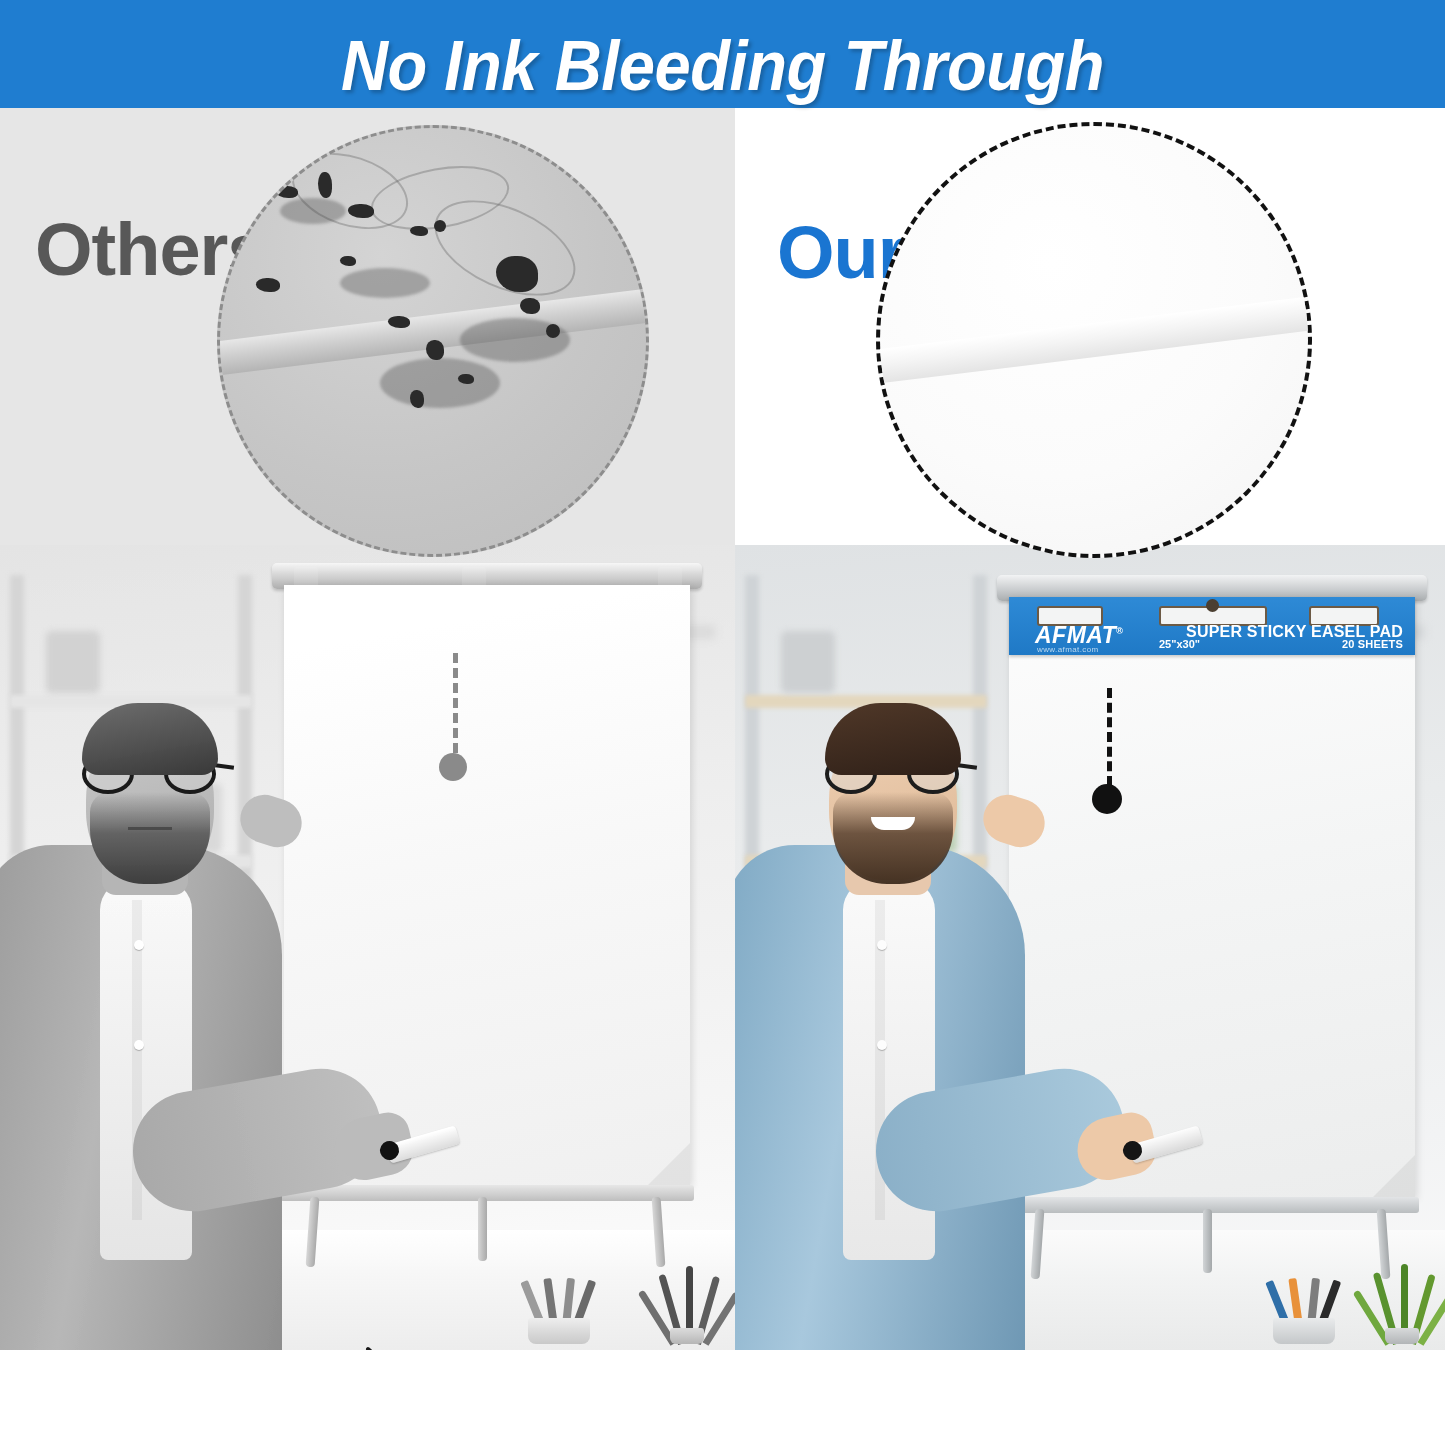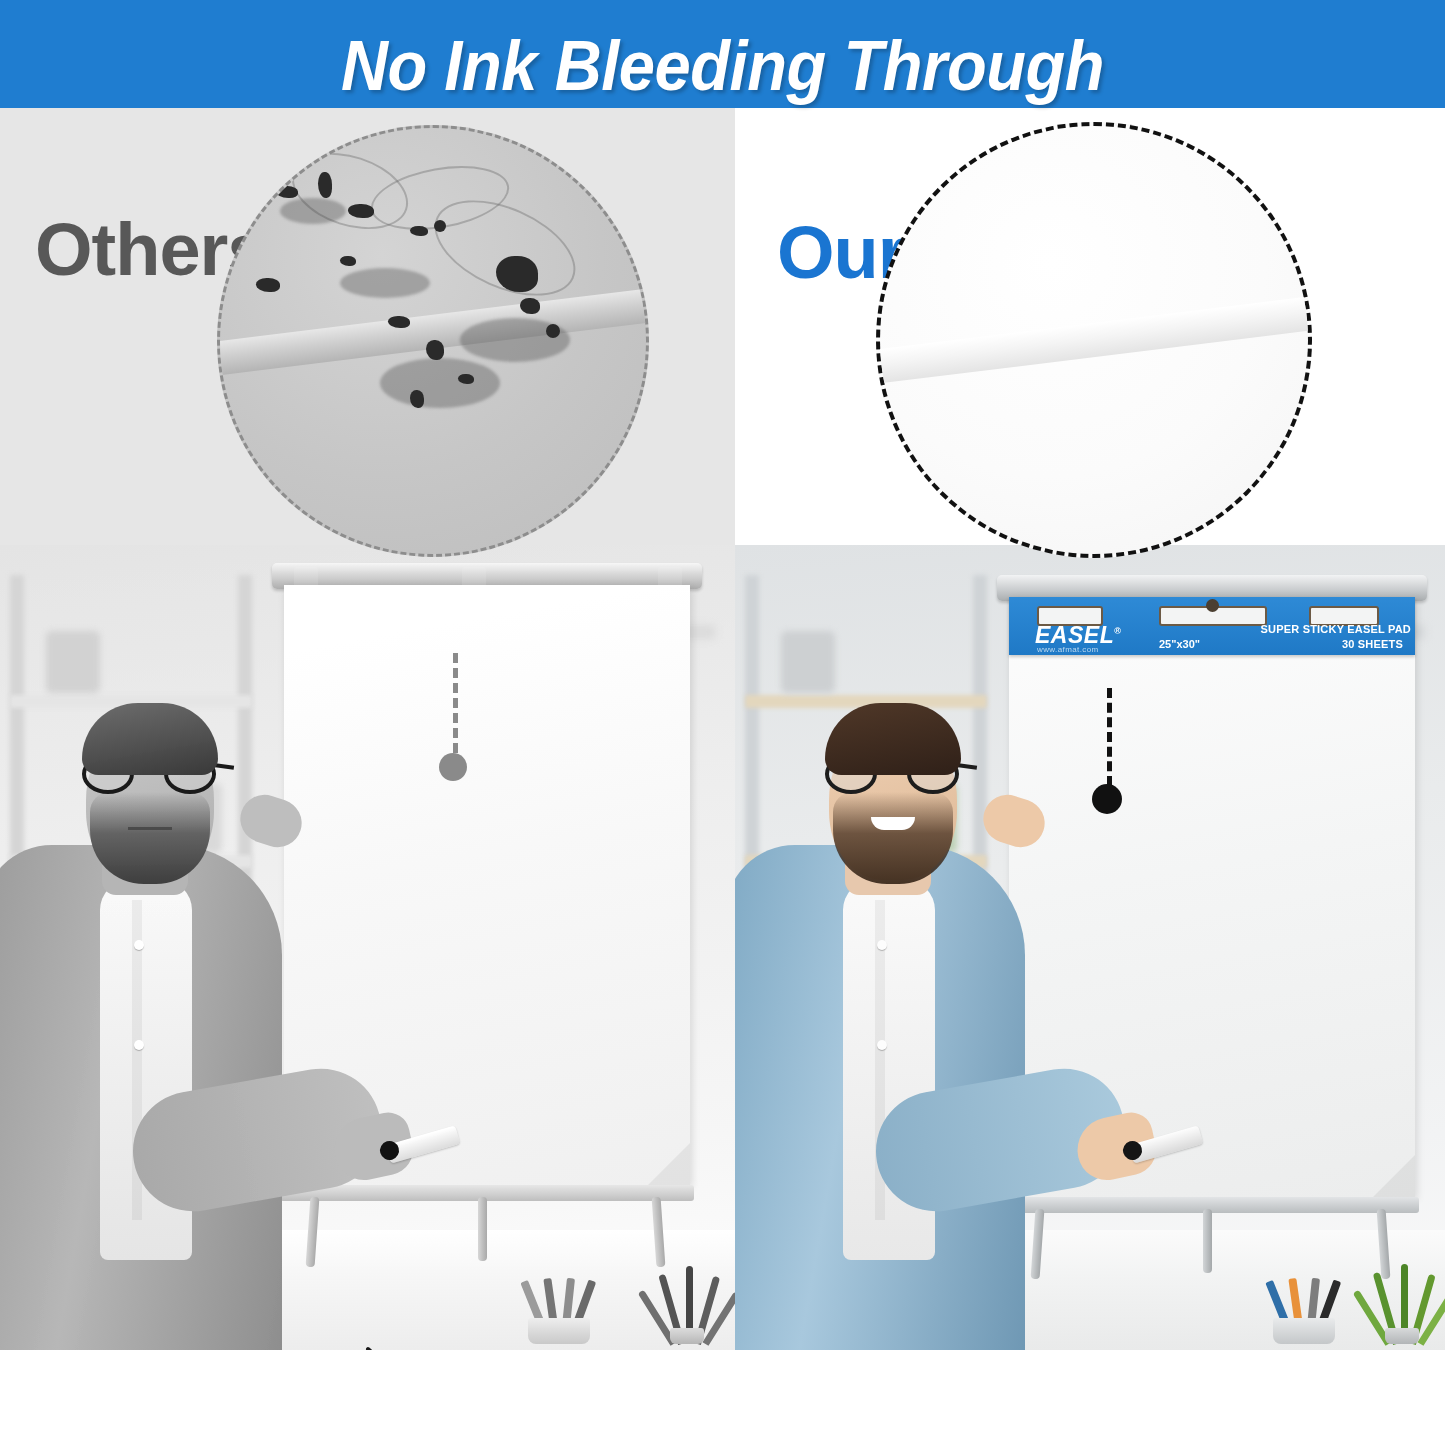--- a/index.html
+++ b/index.html
@@ -132,21 +132,21 @@
                 background:#f3f4f4; border-radius:3px; }
   .afmat-hole-a { left:28px;  width:66px; }
   .afmat-hole-b { left:150px; width:108px; }
   .afmat-hole-c { left:300px; width:70px; }
   .afmat-dot { position:absolute; left:197px; top:2px; width:13px; height:13px;
                background:#4b3f31; border-radius:50%; }
   .afmat-logo { position:absolute; left:26px; top:27px; font-size:23px; font-weight:bold;
                 font-style:italic; color:#ffffff; letter-spacing:0.5px; line-height:1; }
   .afmat-reg { font-size:9px; vertical-align:super; font-style:normal; }
   .afmat-url { position:absolute; left:28px; top:48px; font-size:8px; color:#bcd9f0; letter-spacing:0.4px; }
-  .afmat-spec1 { position:absolute; right:4px; top:26px; font-size:11px; font-weight:bold; color:#ffffff; letter-spacing:0.2px; }
+  .afmat-spec1 { position:absolute; right:12px; top:26px; font-size:16px; font-weight:bold; color:#ffffff; letter-spacing:0.2px; }
   .afmat-spec2 { position:absolute; right:12px; top:41px; font-size:11px; font-weight:bold; color:#ffffff; letter-spacing:0.2px; }
   .afmat-size  { position:absolute; left:150px; top:41px; font-size:11px; font-weight:bold; color:#ffffff; }
 
   
   .mag { position:absolute; border-radius:50%; z-index:12; overflow:hidden; }
   .mag-left  { left:217px; top:125px; width:432px; height:432px;
                background:radial-gradient(circle at 38% 30%,#d4d4d4 0%,#c6c6c6 55%,#bdbdbd 100%);
                border:3px dashed #8d8d8d; }
   .mag-right { left:876px; top:122px; width:436px; height:436px;
                background:radial-gradient(circle at 40% 32%,#ffffff 0%,#fbfbfb 55%,#f4f4f4 100%);
@@ -365,25 +365,25 @@
         <div class="easel easel-right">
           <div class="easel-rail"></div>
           <div class="easel-sheet">
             <div class="sheet-fold"></div>
           </div>
           <div class="afmat-strip">
             <div class="afmat-hole afmat-hole-a"></div>
             <div class="afmat-hole afmat-hole-b"></div>
             <div class="afmat-hole afmat-hole-c"></div>
             <div class="afmat-dot"></div>
-            <div class="afmat-logo"><span>EASEL</span><span class="afmat-reg">®</span></div>
+            <div class="afmat-logo"><span>AFMAT</span><span class="afmat-reg">®</span></div>
             <div class="afmat-url">www.afmat.com</div>
             <div class="afmat-spec1">SUPER STICKY EASEL PAD</div>
             <div class="afmat-size">25"x30"</div>
-            <div class="afmat-spec2">30 SHEETS</div>
+            <div class="afmat-spec2">20 SHEETS</div>
           </div>
           <div class="easel-tray"></div>
           <div class="easel-leg leg-l"></div>
           <div class="easel-leg leg-c"></div>
           <div class="easel-leg leg-r"></div>
         </div>
 
         <div class="person person-right">
           <div class="p-pants p-pants-r"></div>
           <div class="p-shirt p-shirt-r"></div>

